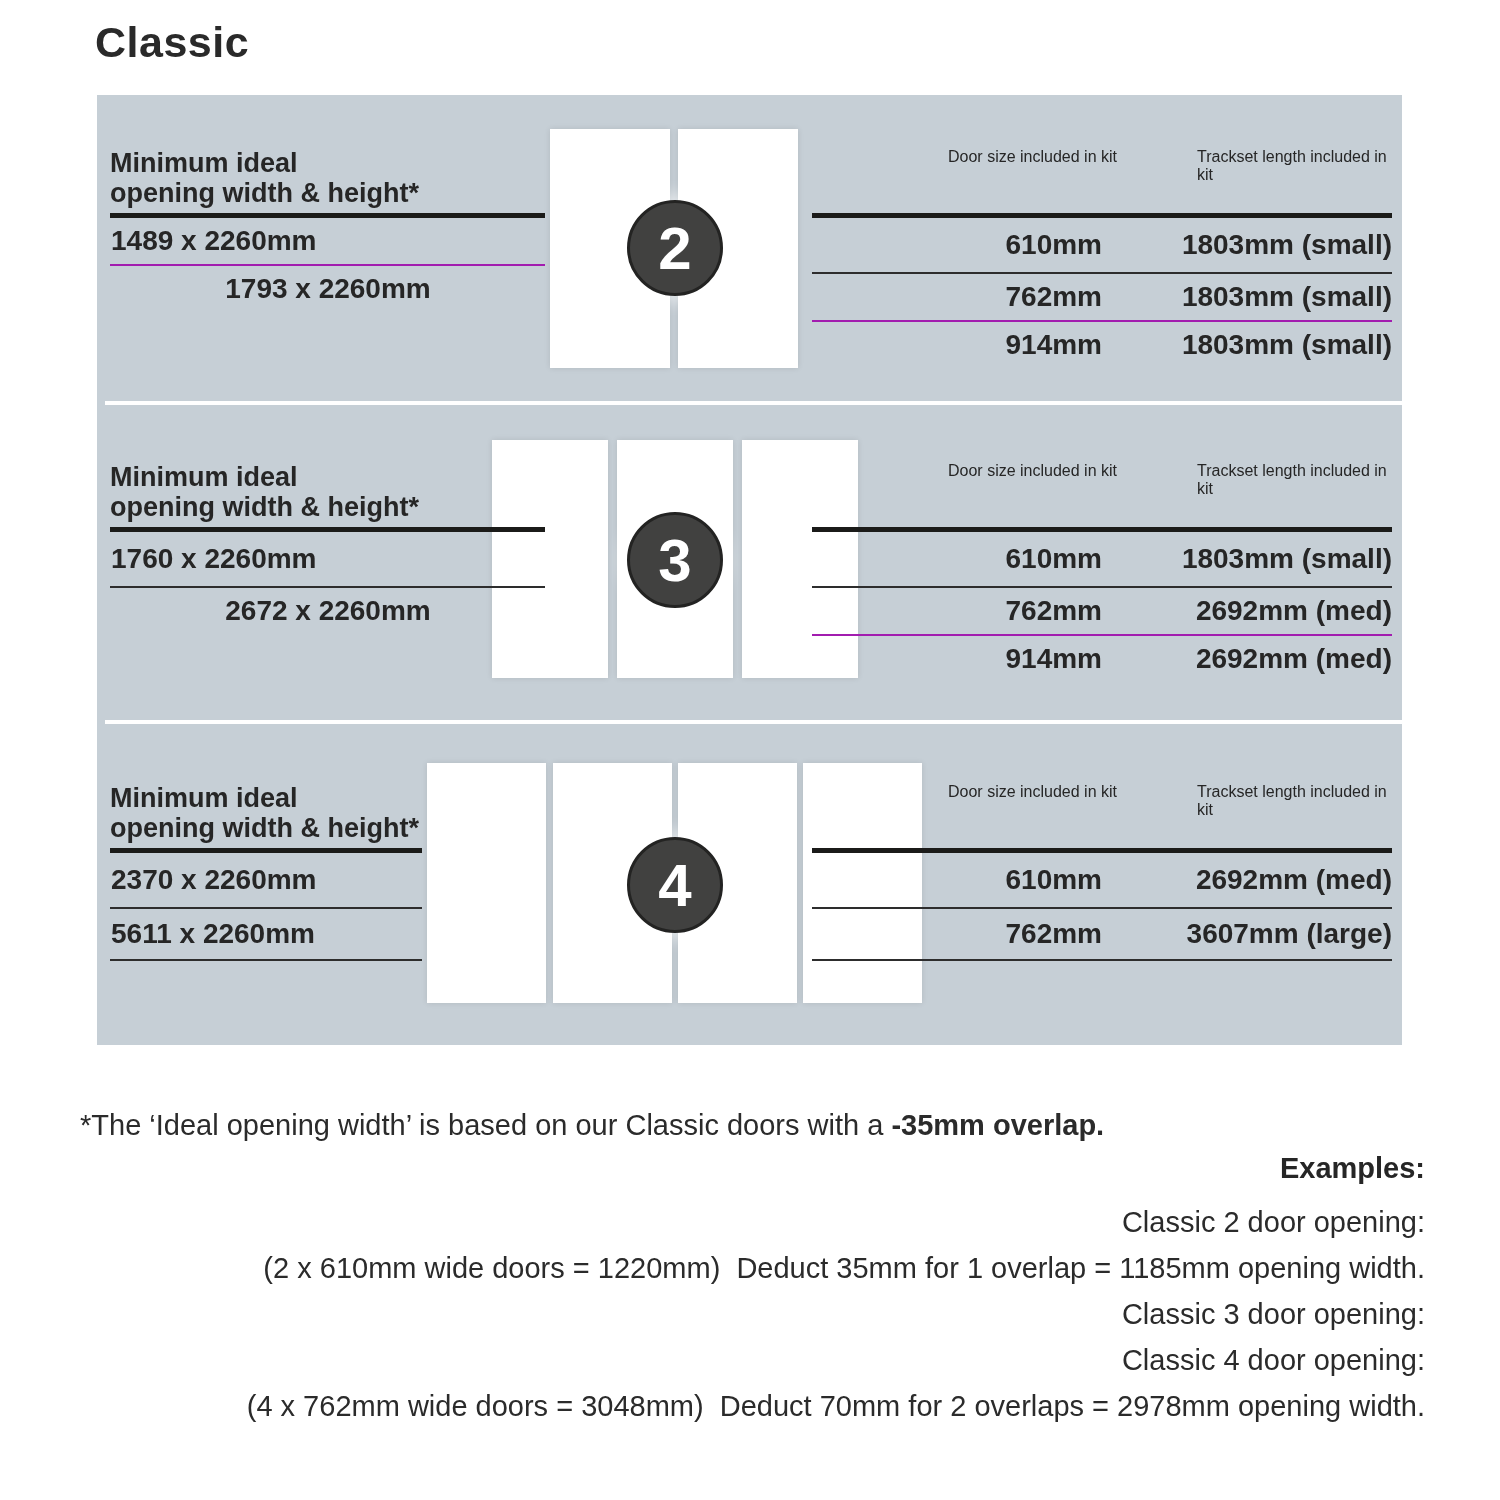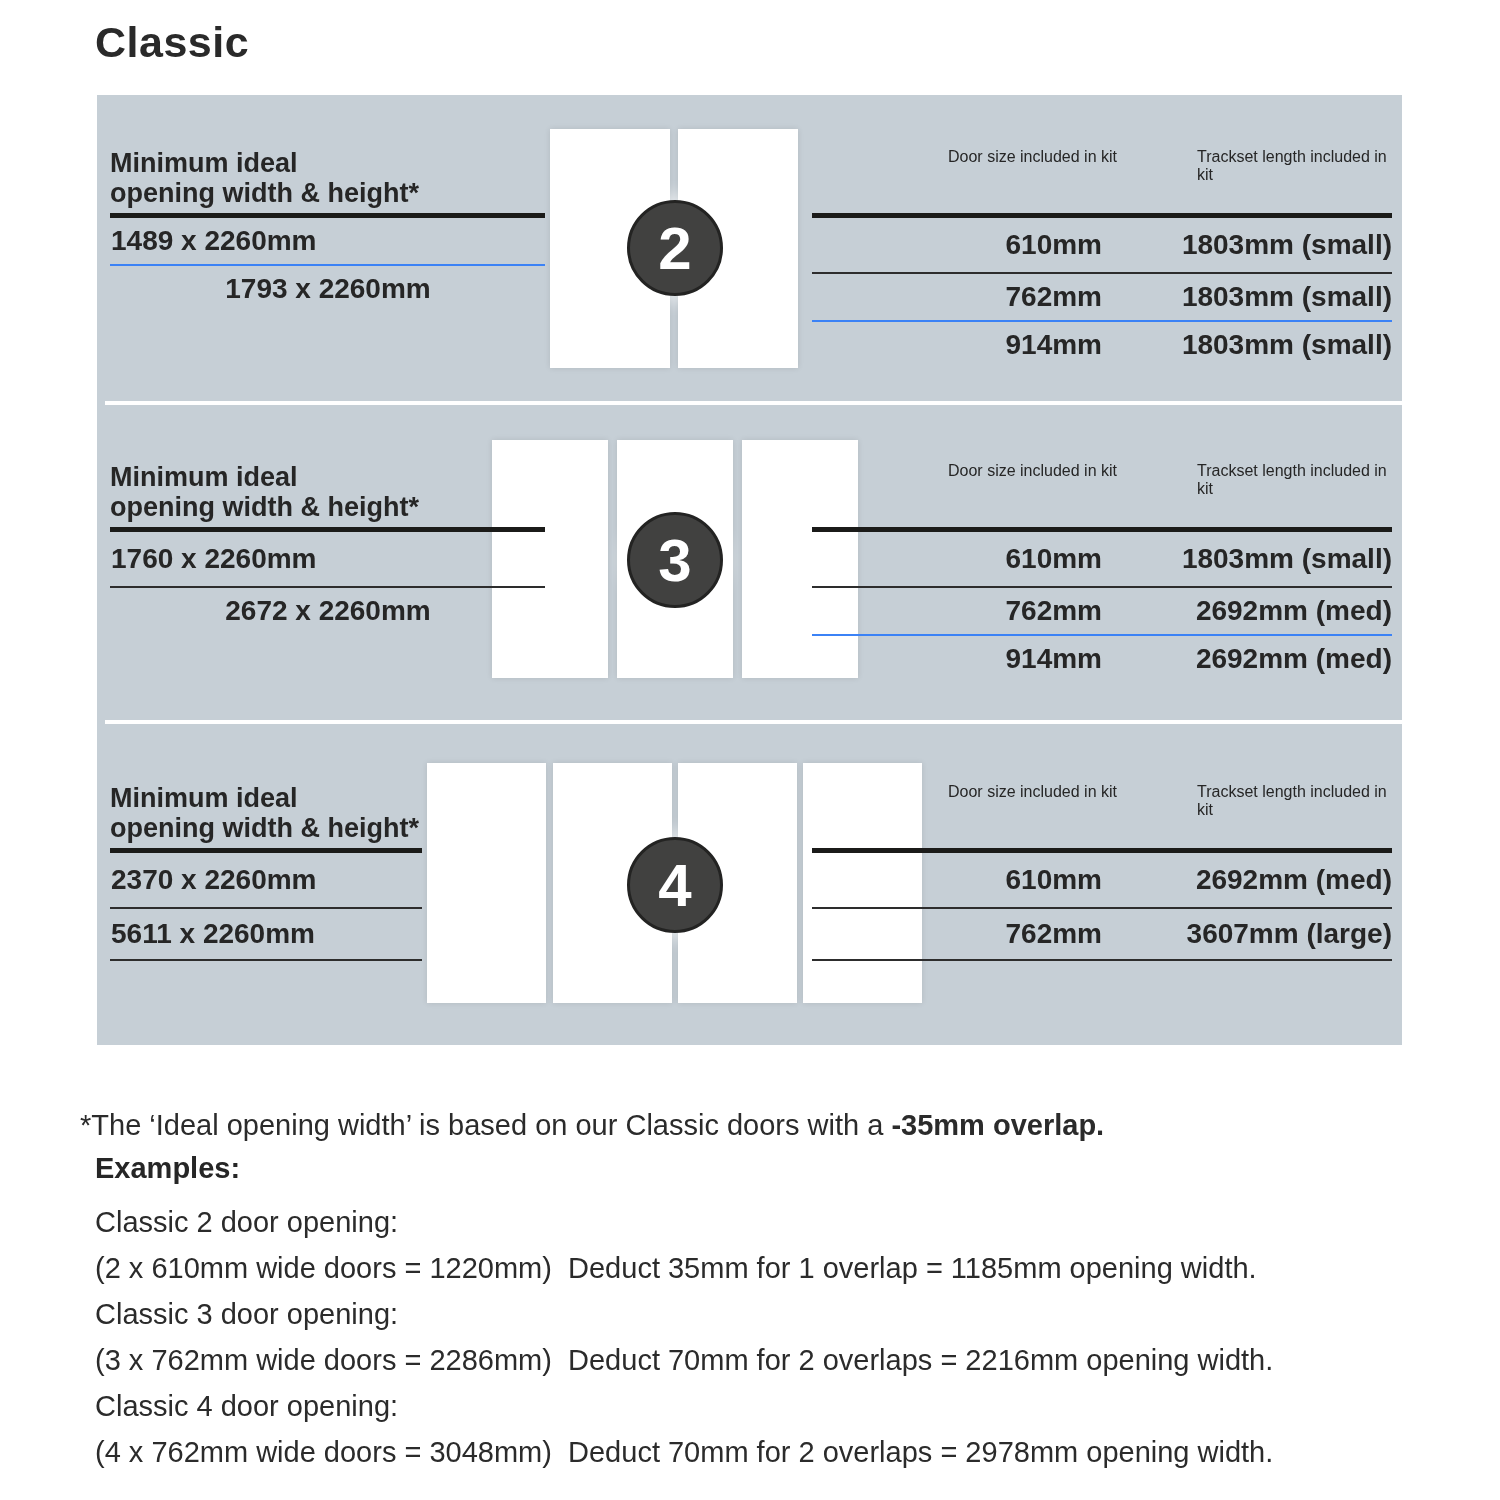--- a/index.html
+++ b/index.html
@@ -16,32 +16,32 @@
   .badge{position:absolute;width:96px;height:96px;border-radius:50%;background:#414140;border:3px solid #232322;box-sizing:border-box;display:flex;align-items:center;justify-content:center;color:#ffffff;font-size:60px;font-weight:bold;box-shadow:0 0 16px 6px rgba(255,255,255,0.55);}
 
   .opening-col,.kit-col{position:absolute;}
   .col-header{height:60px;margin-bottom:5px;}
   .col-header .hl{display:block;font-size:27px;line-height:30px;font-weight:bold;color:#262626;}
   .kit-headers{position:relative;height:60px;margin-bottom:5px;}
   .kh{position:absolute;top:0;}
   .rule{height:5px;background:#1b1b19;}
   .row{display:flex;align-items:center;font-size:28px;font-weight:bold;color:#262626;}
   .rA{height:54px;border-bottom:2px solid #2d2d2d;}
-  .rB{height:46px;border-bottom:2px solid #3b82f6;}
+  .rB{height:46px;border-bottom:2px solid #a21caf;}
   .rC{height:46px;justify-content:center;}
   .rD{height:50px;border-bottom:2px solid #2d2d2d;}
   .kit-col .row{justify-content:flex-end;}
   .c-size{width:290px;text-align:right;}
   .c-track{width:290px;text-align:right;}
   .opening-col .row span{padding-left:1px;}
 
   .footnote{position:absolute;left:80px;top:1078px;width:1330px;font-size:29px;line-height:36px;color:#2b2b2b;}
   .footnote .b{font-weight:bold;}
 
-  .examples{position:absolute;left:95px;top:1152px;width:1330px;}
+  .examples{position:absolute;left:95px;top:1152px;width:1330px;text-align:right;}
   .examples-heading{font-size:29px;font-weight:bold;margin:0 0 14px 0;color:#262626;}
   .ex-line{font-size:29px;line-height:46px;color:#2b2b2b;white-space:pre-wrap;}
 </style>
 </head>
 <body>
 
 <h1 class="title">Classic</h1>
 
 <div class="panel">
 
@@ -187,16 +187,15 @@
 
 </div>
 
 <p class="footnote"><span>*The ‘Ideal opening width’ is based on our Classic doors with a </span><span class="b">-35mm overlap.</span></p>
 
 <div class="examples">
   <p class="examples-heading">Examples:</p>
   <div class="ex-line">Classic 2 door opening:</div>
   <div class="ex-line">(2 x 610mm wide doors = 1220mm)  Deduct 35mm for 1 overlap = 1185mm opening width.</div>
   <div class="ex-line">Classic 3 door opening:</div>
-  <div class="ex-line">(3 x 762mm wide doors = 2286mm)  Deduct 70mm for 2 overlaps = 2216mm opening width.</div>
   <div class="ex-line">Classic 4 door opening:</div>
   <div class="ex-line">(4 x 762mm wide doors = 3048mm)  Deduct 70mm for 2 overlaps = 2978mm opening width.</div>
 </div>
 
 </body></html>

